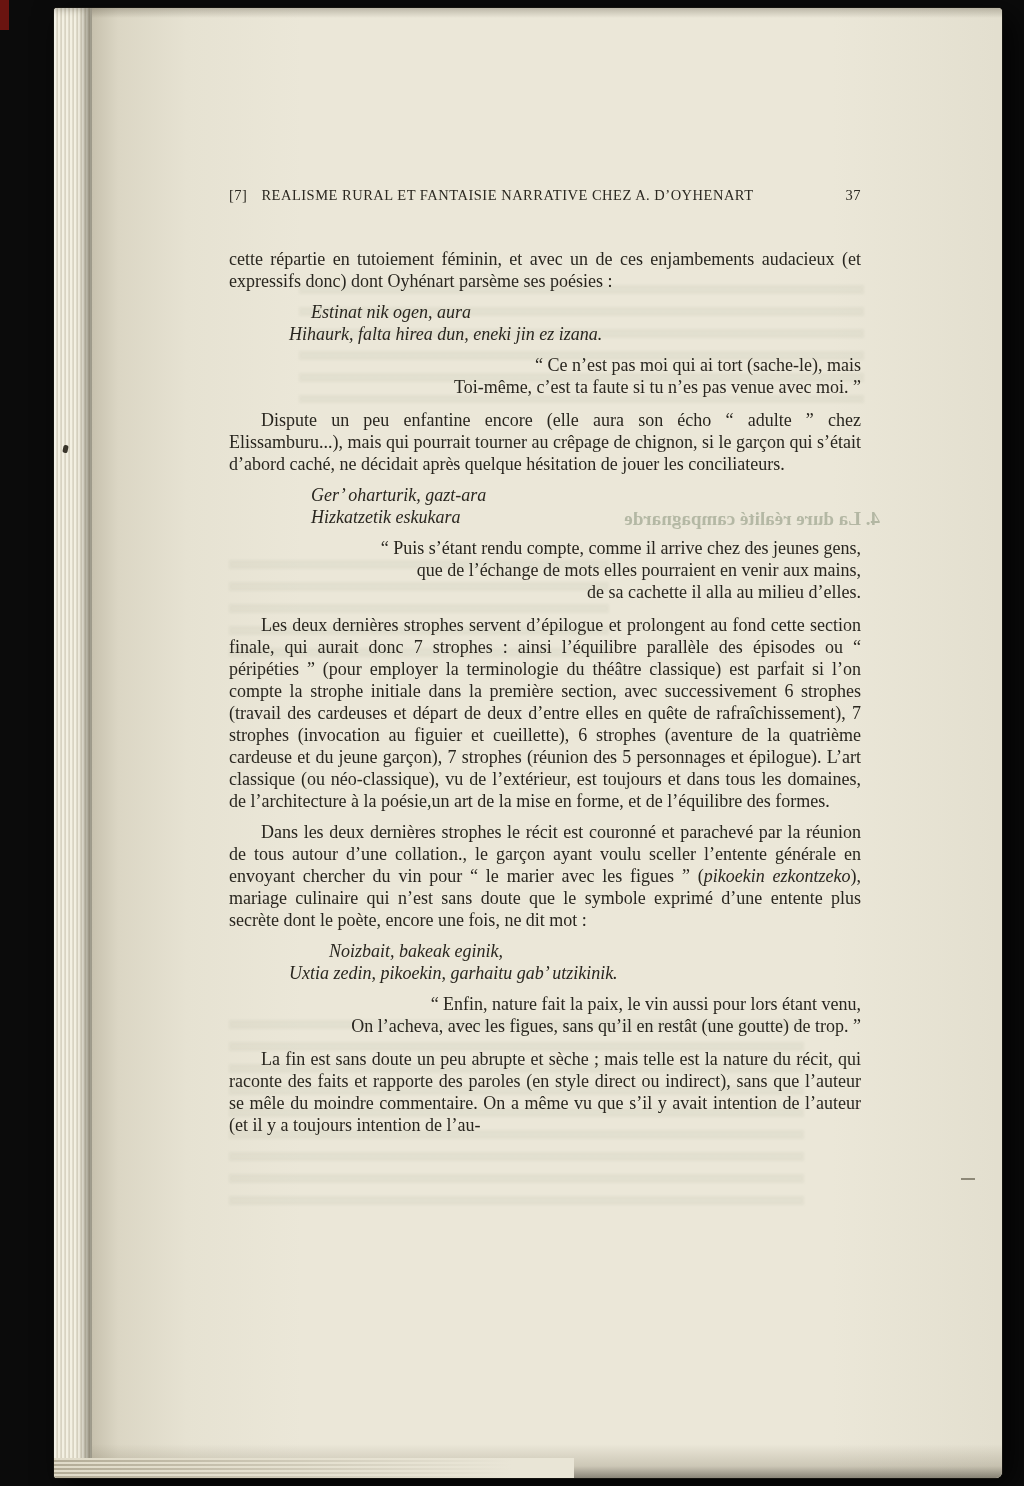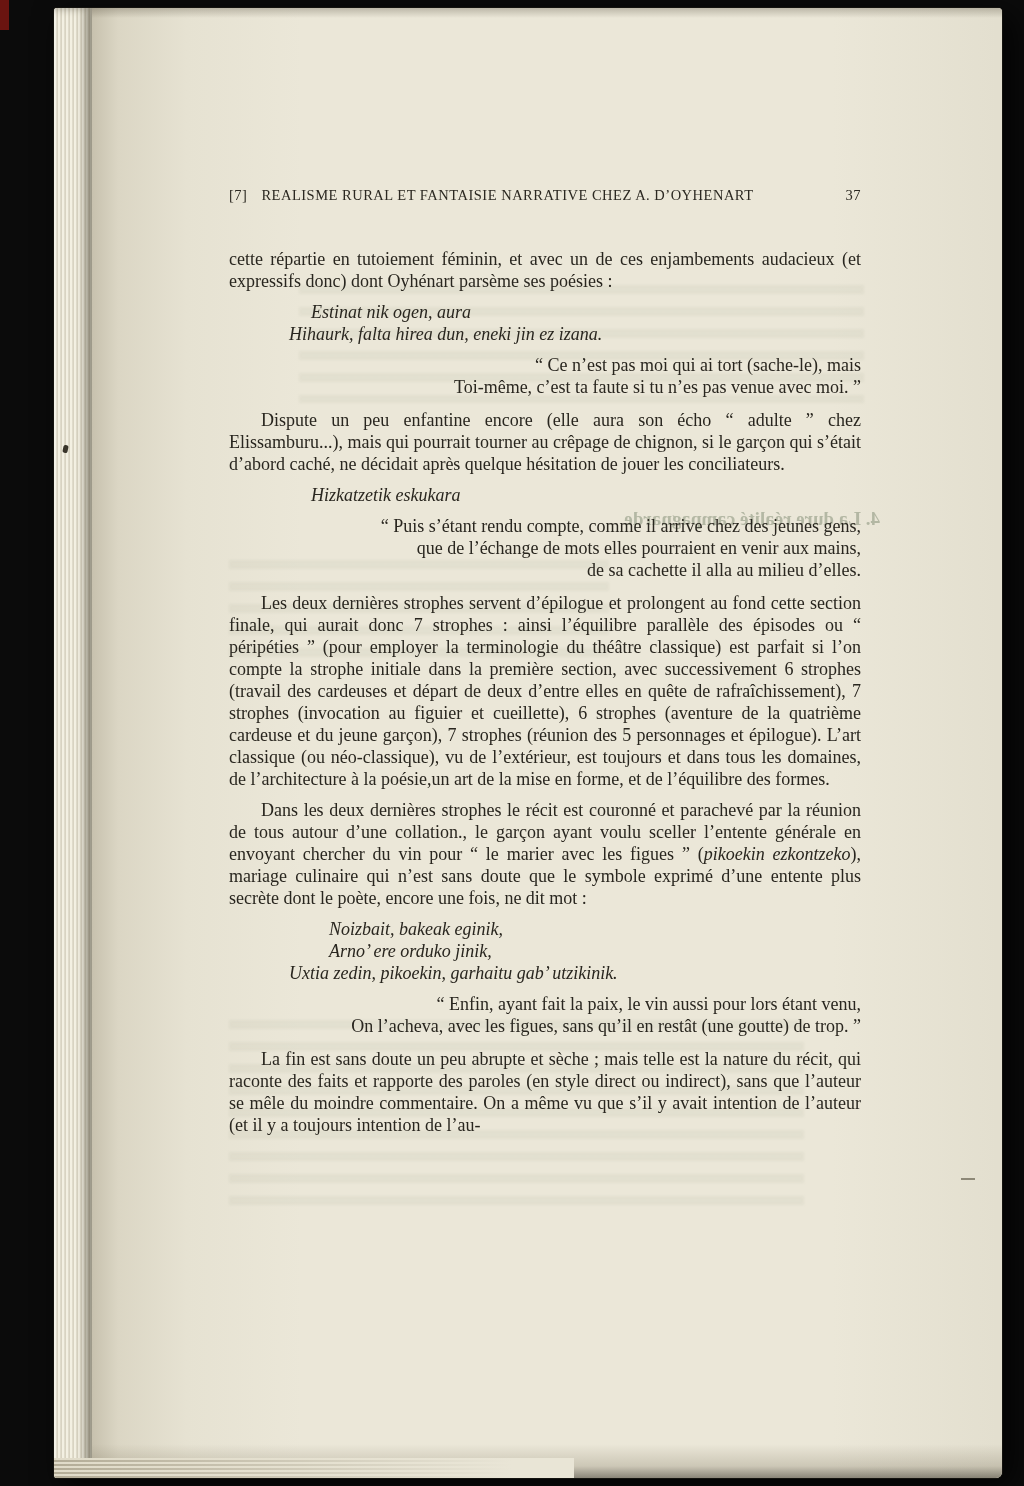--- a/index.html
+++ b/index.html
@@ -126,41 +126,41 @@
         </div>
 
         <div class="quote">
           <div class="quote-line ind-a">“ Ce n’est pas moi qui ai tort (sache-le), mais</div>
           <div class="quote-line ind-b">Toi-même, c’est ta faute si tu n’es pas venue avec moi. ”</div>
         </div>
 
         <p class="para">Dispute un peu enfantine encore (elle aura son écho “ adulte ” chez Elissamburu...), mais qui pourrait tourner au crêpage de chignon, si le garçon qui s’était d’abord caché, ne décidait après quelque hésitation de jouer les conciliateurs.</p>
 
         <div class="verse">
+          <div class="verse-line ind-c">Ger’ oharturik, gazt-ara</div>
           <div class="verse-line ind-c">Hizkatzetik eskukara</div>
         </div>
 
         <div class="quote">
           <div class="quote-line ind-a">“ Puis s’étant rendu compte, comme il arrive chez des jeunes gens,</div>
           <div class="quote-line ind-b">que de l’échange de mots elles pourraient en venir aux mains,</div>
           <div class="quote-line ind-b">de sa cachette il alla au milieu d’elles.</div>
         </div>
 
         <p class="para">Les deux dernières strophes servent d’épilogue et prolongent au fond cette section finale, qui aurait donc 7 strophes : ainsi l’équilibre parallèle des épisodes ou “ péripéties ” (pour employer la terminologie du théâtre classique) est parfait si l’on compte la strophe initiale dans la première section, avec successivement 6 strophes (travail des cardeuses et départ de deux d’entre elles en quête de rafraîchissement), 7 strophes (invocation au figuier et cueillette), 6 strophes (aventure de la quatrième cardeuse et du jeune garçon), 7 strophes (réunion des 5 personnages et épilogue). L’art classique (ou néo-classique), vu de l’extérieur, est toujours et dans tous les domaines, de l’architecture à la poésie,un art de la mise en forme, et de l’équilibre des formes.</p>
 
         <p class="para"><span>Dans les deux dernières strophes le récit est couronné et parachevé par la réunion de tous autour d’une collation., le garçon ayant voulu sceller l’entente générale en envoyant chercher du vin pour “ le marier avec les figues ” (</span><span class="it">pikoekin ezkontzeko</span><span>), mariage culinaire qui n’est sans doute que le symbole exprimé d’une entente plus secrète dont le poète, encore une fois, ne dit mot :</span></p>
 
         <div class="verse">
           <div class="verse-line ind-d">Noizbait, bakeak eginik,</div>
-          <div class="verse-line ind-d">Arno’ ere orduko jinik,</div>
           <div class="verse-line ind-a">Uxtia zedin, pikoekin, garhaitu gab’ utzikinik.</div>
         </div>
 
         <div class="quote">
-          <div class="quote-line ind-a">“ Enfin, ayant fait la paix, le vin aussi pour lors étant venu,</div>
+          <div class="quote-line ind-a">“ Enfin, nature fait la paix, le vin aussi pour lors étant venu,</div>
           <div class="quote-line ind-a">On l’acheva, avec les figues, sans qu’il en restât (une goutte) de trop. ”</div>
         </div>
 
         <p class="para">La fin est sans doute un peu abrupte et sèche ; mais telle est la nature du récit, qui raconte des faits et rapporte des paroles (en style direct ou indirect), sans que l’auteur se mêle du moindre commentaire. On a même vu que s’il y avait intention de l’auteur (et il y a toujours intention de l’au-</p>
 
       </div>
 
     </div>
 
     <div class="bottom-edges"></div>

